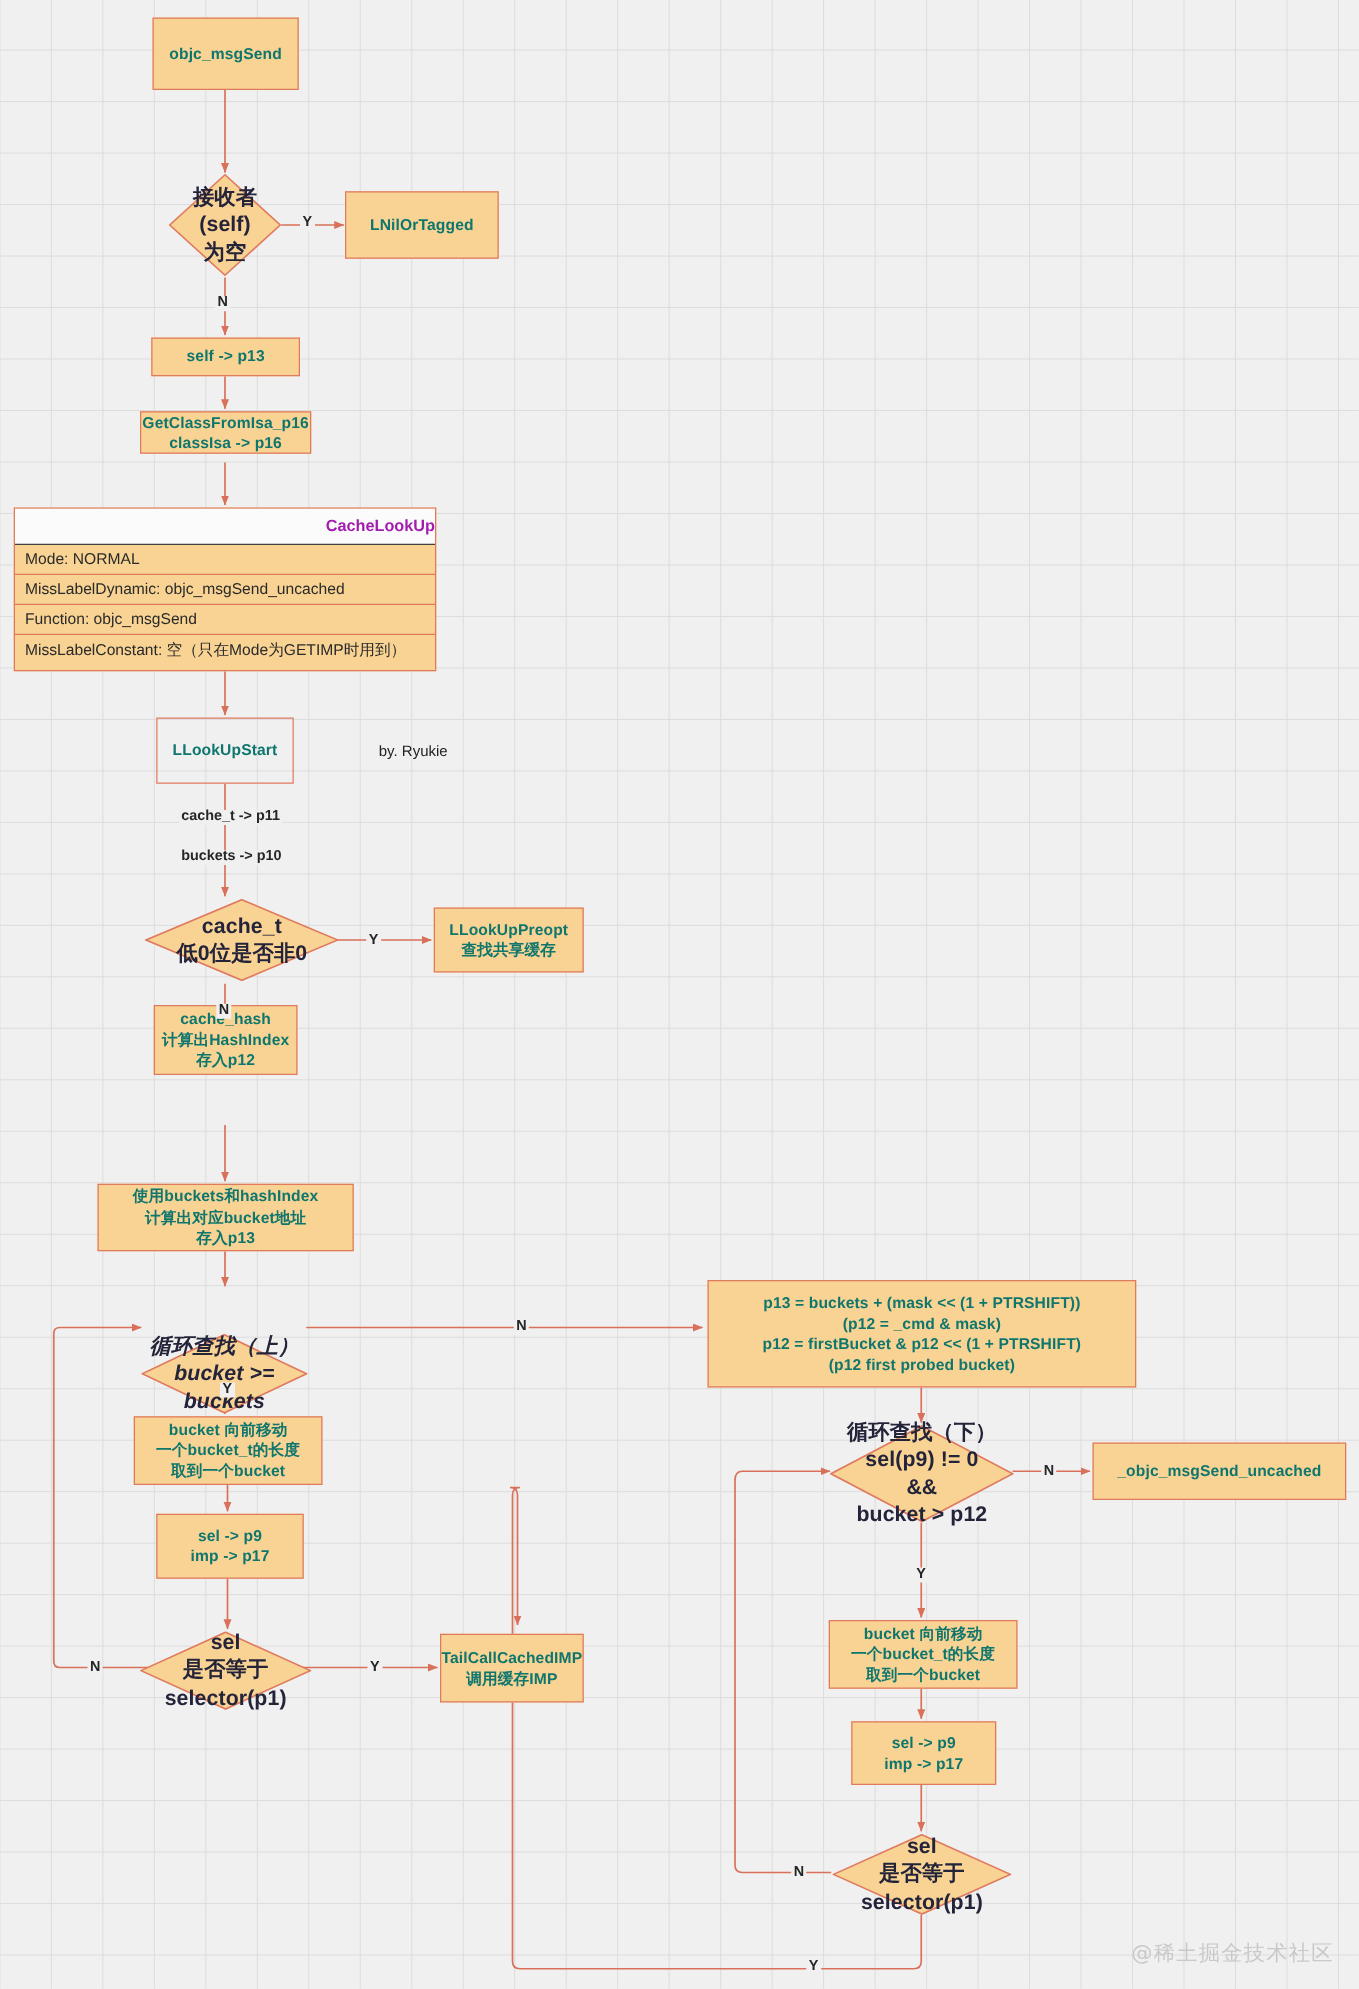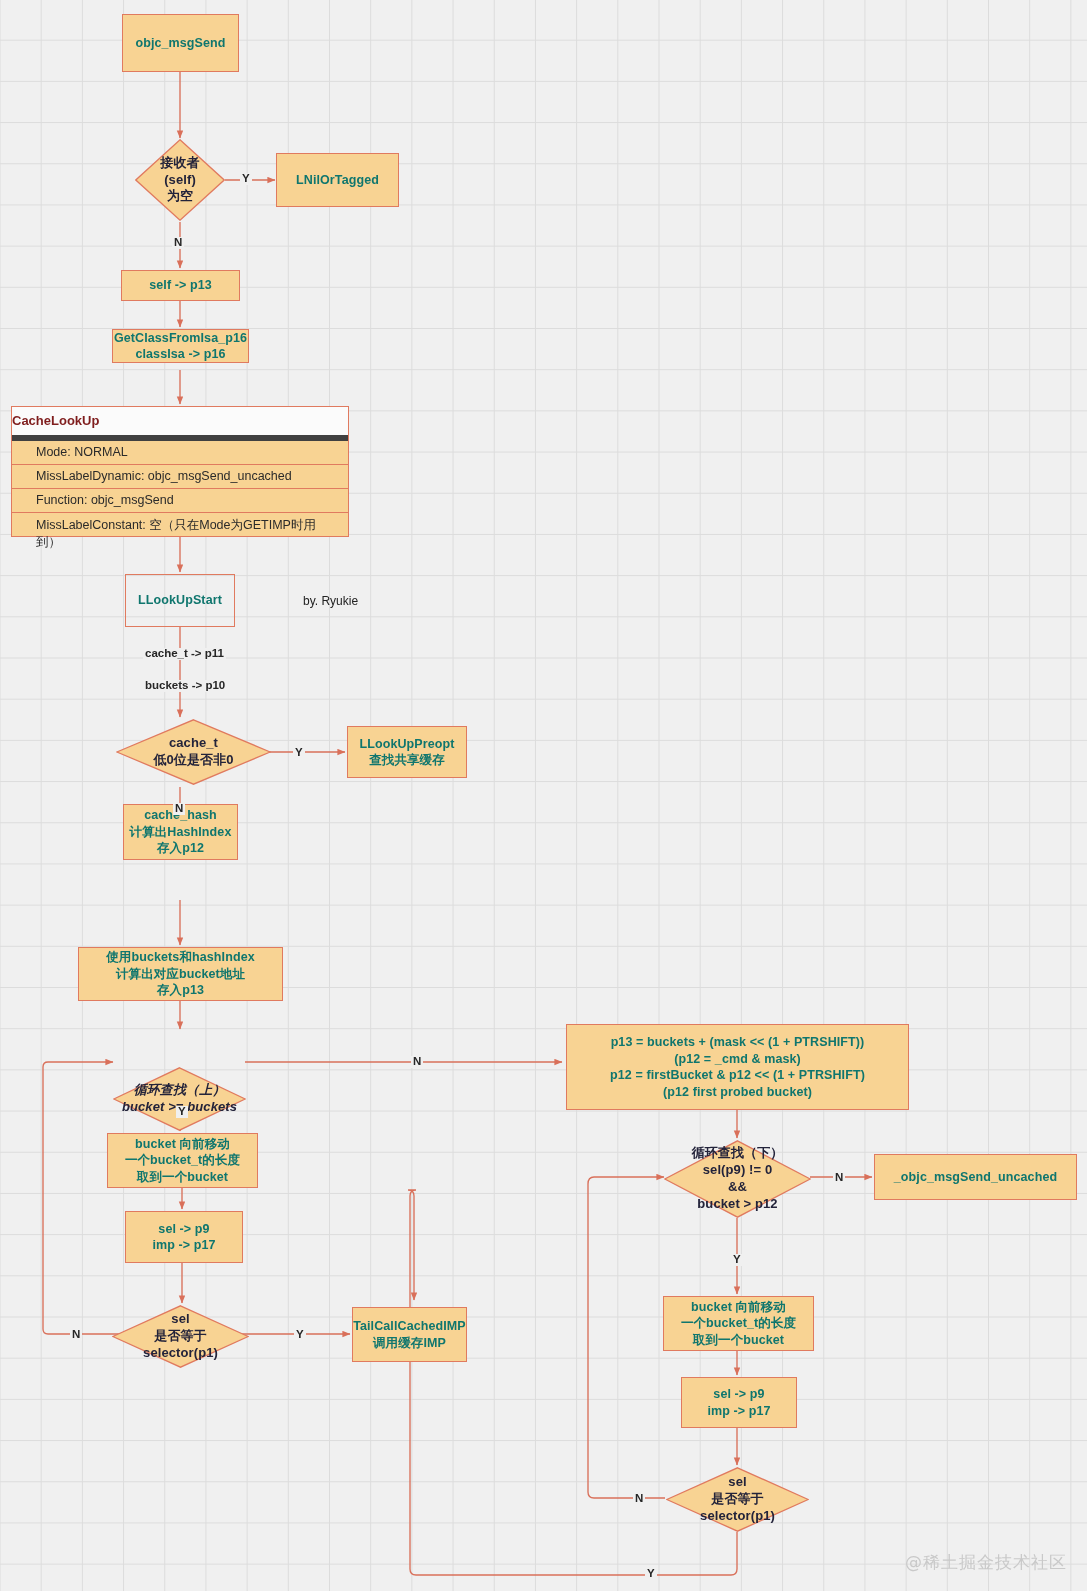--- a/index.html
+++ b/index.html
@@ -41,46 +41,46 @@
     display:flex;align-items:center;justify-content:center;
   }
   .diamond .dshape{
     position:absolute;left:0;top:0;width:100%;height:100%;
   }
   .diamond .dtext{
     position:relative;
     text-align:center;
     color:#23233a;
     font-weight:bold;
-    font-size:13px;
+    font-size:17px;
     line-height:1.3;
     white-space:pre-line;
     z-index:2;
     letter-spacing:0.1px;
   }
   .tbl{
     position:absolute;
     box-sizing:border-box;
     border:1px solid #e07a5f;
     background:#f8d393;
   }
   .tbl .hdr{
     box-sizing:border-box;
     background:#fbfbfb;
-    border-bottom:6px solid #404040;
-    text-align:left;
+    border-bottom:1px solid #404040;
+    text-align:right;
     font-weight:bold;
     font-size:13px;
-    color:#7f1d1d;
+    color:#a21caf;
     padding:6px 0 7px 0;
   }
   .tbl .row{
     box-sizing:border-box;
     border-bottom:1px solid #e07a5f;
-    padding:4px 8px 5px 24px;
+    padding:4px 8px 5px 8px;
     font-size:12.5px;
     color:#2a2a2a;
     font-weight:normal;
   }
   .tbl .row:last-child{border-bottom:none;}
   .elabel{
     position:absolute;
     font-size:11.5px;
     color:#262626;
     font-weight:bold;

